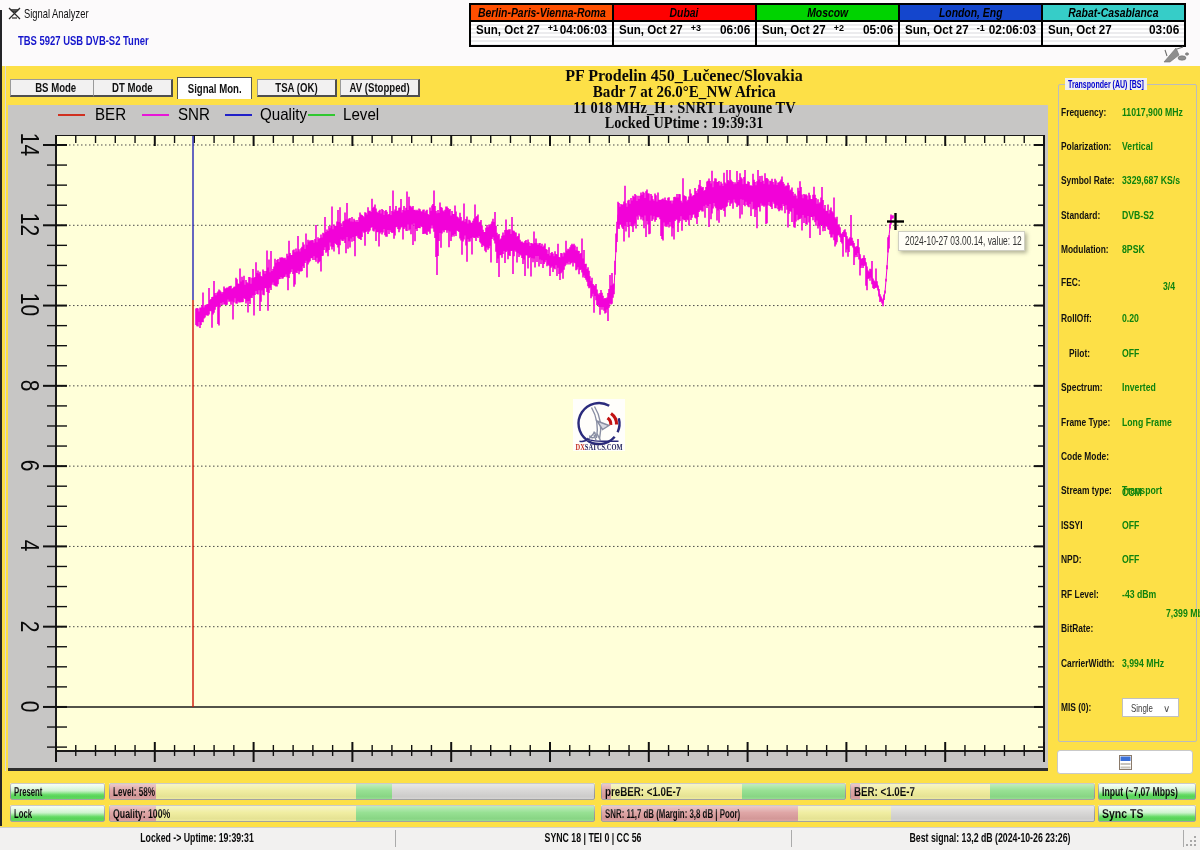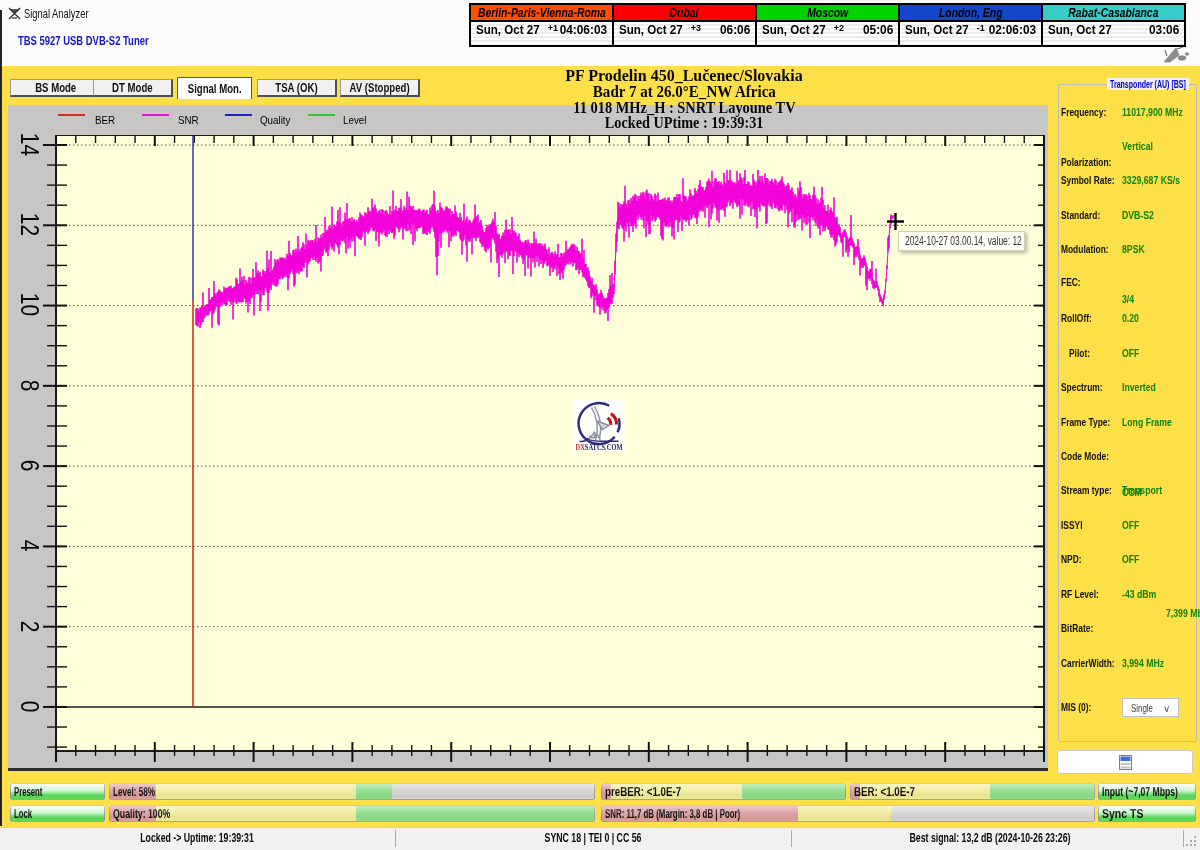--- a/index.html
+++ b/index.html
@@ -19,29 +19,29 @@
 .clkrow{height:30px;background:repeating-linear-gradient(180deg,#ffffff 0 2px,#ececee 2px 4px);display:flex;align-items:flex-start;font-weight:bold;font-size:13px;color:#000;padding:0 5px;position:relative;}
 .clkdate{white-space:nowrap;}
 .clkoff{position:absolute;left:54.5%;top:1px;font-size:9px;font-weight:bold;}
 .clktime{margin-left:auto;white-space:nowrap;}
 
 .tab{position:absolute;top:79px;height:18px;background:#f2f1f1;border:1px solid #9a9a9a;border-right:2px solid #4f4f4f;border-bottom:2px solid #4f4f4f;box-sizing:border-box;font-size:12px;font-weight:bold;color:#111;display:flex;align-items:center;justify-content:center;}
 #tab3{top:77px;height:22px;background:#fff;border:1px solid #555;border-bottom:none;z-index:5;}
 
 #chartwrap{left:8px;top:105px;width:1040px;height:663px;background:#c7c6c5;border-bottom:3px solid #2e2e2e;box-sizing:content-box;}
 .legline{position:absolute;top:114px;height:2px;width:27px;}
-.legtxt{position:absolute;top:114px;font-size:11px;color:#000;}
+.legtxt{position:absolute;top:105px;font-size:17px;color:#000;}
 #ylabels .yl{position:absolute;font-size:25px;color:#0a0a0a;transform:rotate(90deg) scaleX(.84);transform-origin:center;width:40px;text-align:center;left:9px;}
 
 #serifhdr{left:384px;top:68px;width:600px;text-align:center;font-family:"Liberation Serif",serif;font-weight:bold;font-size:16px;line-height:15.8px;color:#090909;z-index:6;}
 
 #tooltip{left:898px;top:231px;width:127px;height:20px;box-sizing:border-box;overflow:visible;background:#fffef6;border:1px solid #cfcfc2;box-shadow:2px 2px 4px rgba(0,0,0,.3);font-size:12px;color:#333;padding:2px 6px 3px 6px;white-space:nowrap;z-index:7;}
 
 #gbox{left:1058px;top:84px;width:139px;height:658px;border:1px solid #bcbcbc;border-radius:2px;box-sizing:border-box;}
-#gtitle{left:1065px;top:78px;background:#f1f0ef;padding:0 3px;width:76px;overflow:visible;font-size:11px;font-weight:bold;color:#0000d0;z-index:2;margin-left:42px;}
+#gtitle{left:1065px;top:78px;background:#f1f0ef;padding:0 3px;width:76px;overflow:visible;font-size:11px;font-weight:bold;color:#0000d0;z-index:2;}
 .plabel{position:absolute;left:1061px;font-size:11.5px;font-weight:600;color:#111;}
 .pvalue{position:absolute;left:1122px;font-size:11px;font-weight:bold;color:#0e830e;}
 #mis{left:1122px;top:698px;width:57px;height:19px;border:1px solid #c0c0c0;background:#fff;box-sizing:border-box;font-size:11px;color:#3c3c3c;display:flex;align-items:center;padding-left:8px;}
 #mischev{left:1163px;top:703px;font-size:10px;color:#555;}
 #bigbtn{left:1057px;top:750px;width:136px;height:24px;background:#fff;border:1px solid #c9c9c9;border-radius:3px;box-sizing:border-box;display:flex;align-items:center;justify-content:center;}
 
 .bar{position:absolute;height:17px;box-sizing:border-box;border:1px solid #9a9a9a;border-radius:2px;font-size:12.5px;font-weight:bold;color:#000;display:flex;align-items:center;padding-left:3px;white-space:nowrap;overflow:hidden;}
 .sheen{background-image:linear-gradient(180deg,rgba(255,255,255,.65),rgba(255,255,255,.12) 40%,rgba(0,0,0,.06) 75%,rgba(255,255,255,.18));}
 
 #statusbar{left:0;top:827px;width:1200px;height:23px;background:#f2f1f0;border-top:1px solid #d0d0d0;box-sizing:border-box;}
@@ -387,30 +387,30 @@
         <rect x="9" y="1" width="2" height="2"></rect>
         <rect x="5" y="5" width="2" height="2"></rect>
         <rect x="9" y="5" width="2" height="2"></rect>
         <rect x="1" y="9" width="2" height="2"></rect>
         <rect x="5" y="9" width="2" height="2"></rect>
         <rect x="9" y="9" width="2" height="2"></rect>
       </g>
     </svg>
 <div class="plabel" style="top: 105.5px;"><span class="sx" style="transform:scaleX(.73)">Frequency:</span></div>
     <div class="pvalue" style="top: 105.5px;"><span class="sx79">11017,900 MHz</span></div>
-    <div class="plabel" style="top: 139.95px; margin-top: 16px;"><span class="sx" style="transform:scaleX(.73)">Polarization:</span></div>
+    <div class="plabel" style="top: 139.95px;"><span class="sx" style="transform:scaleX(.73)">Polarization:</span></div>
     <div class="pvalue" style="top: 139.95px;"><span class="sx79">Vertical</span></div>
     <div class="plabel" style="top: 174.4px;"><span class="sx" style="transform:scaleX(.73)">Symbol Rate:</span></div>
     <div class="pvalue" style="top: 174.4px;"><span class="sx79">3329,687 KS/s</span></div>
     <div class="plabel" style="top: 208.85px;"><span class="sx" style="transform:scaleX(.73)">Standard:</span></div>
     <div class="pvalue" style="top: 208.85px;"><span class="sx79">DVB-S2</span></div>
     <div class="plabel" style="top: 243.3px;"><span class="sx" style="transform:scaleX(.73)">Modulation:</span></div>
     <div class="pvalue" style="top: 243.3px;"><span class="sx79">8PSK</span></div>
     <div class="plabel" style="top: 276px;"><span class="sx" style="transform:scaleX(.73)">FEC:</span></div>
-    <div class="pvalue" style="top: 293px;"><span class="sx79">3/4</span></div>
+    <div class="pvalue" style="top: 280px; margin-left: 41px;"><span class="sx79">3/4</span></div>
     <div class="plabel" style="top: 312.2px;"><span class="sx" style="transform:scaleX(.73)">RollOff:</span></div>
     <div class="pvalue" style="top: 312.2px;"><span class="sx79">0.20</span></div>
     <div class="plabel" style="top: 346.65px; padding-left: 8px;"><span class="sx" style="transform:scaleX(.73)">Pilot:</span></div>
     <div class="pvalue" style="top: 346.65px;"><span class="sx79">OFF</span></div>
     <div class="plabel" style="top: 381.1px;"><span class="sx" style="transform:scaleX(.73)">Spectrum:</span></div>
     <div class="pvalue" style="top: 381.1px;"><span class="sx79">Inverted</span></div>
     <div class="plabel" style="top: 415.55px;"><span class="sx" style="transform:scaleX(.73)">Frame Type:</span></div>
     <div class="pvalue" style="top: 415.55px;"><span class="sx79">Long Frame</span></div>
     <div class="plabel" style="top: 450px;"><span class="sx" style="transform:scaleX(.73)">Code Mode:</span></div>
     <div class="pvalue" style="top: 450px; margin-top: 36px;"><span class="sx79">CCM</span></div>

